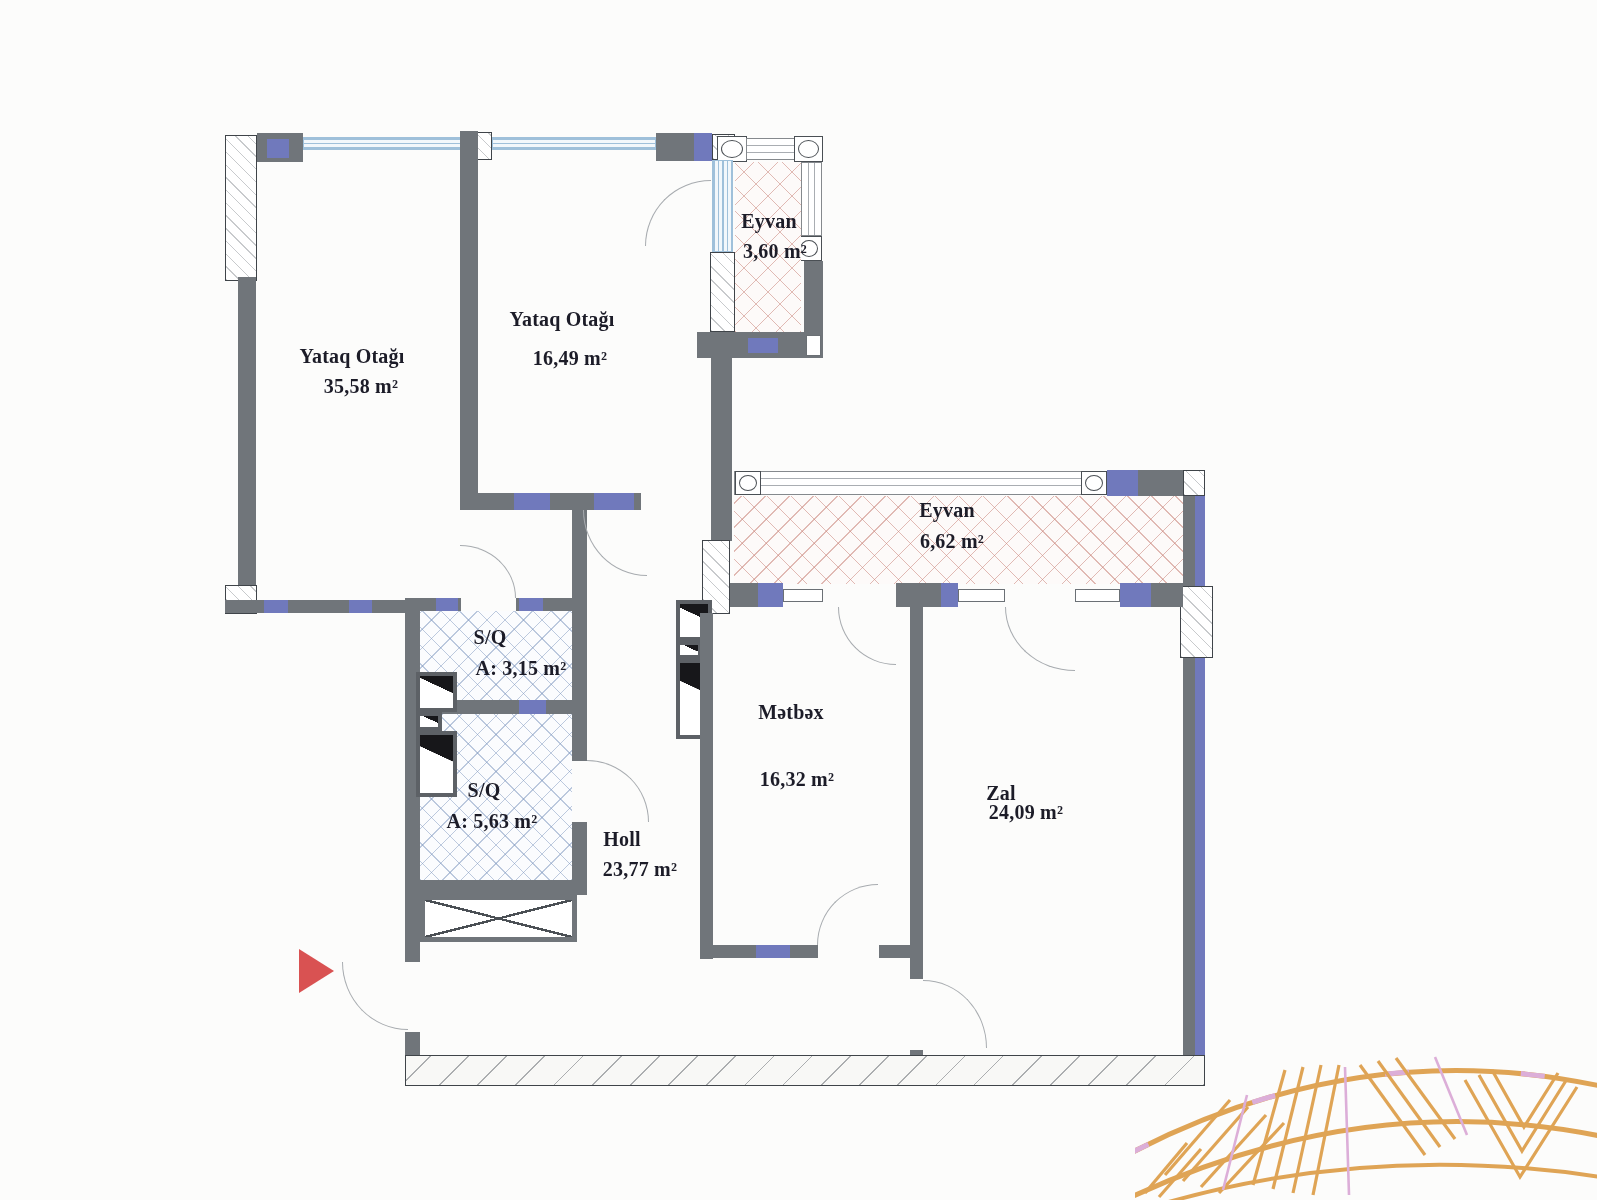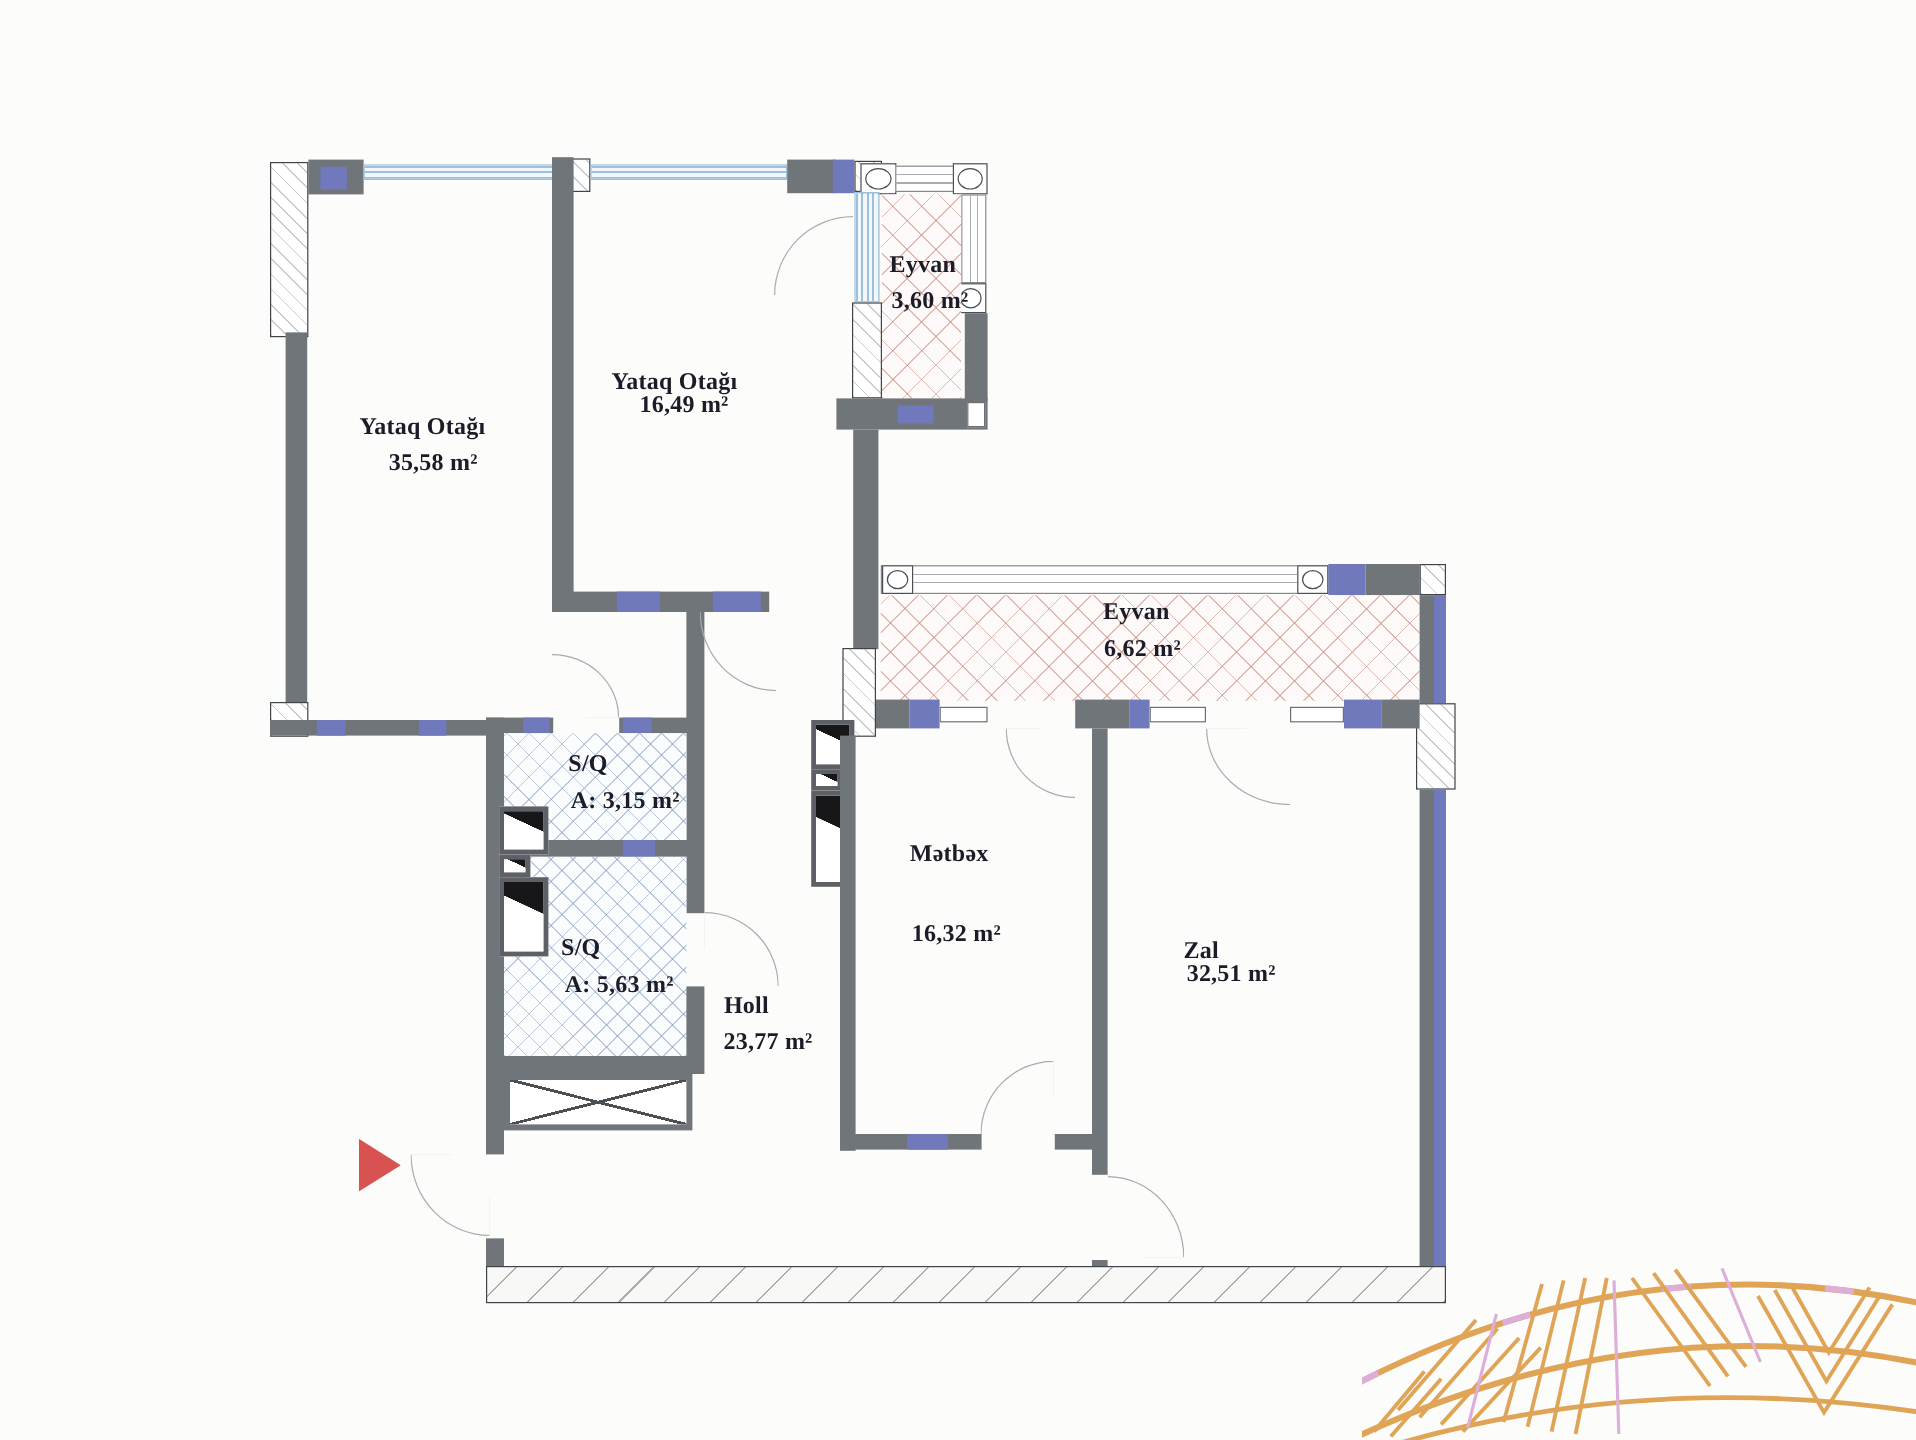--- a/index.html
+++ b/index.html
@@ -157,35 +157,35 @@
   <div class="w" style="left:910px;top:1050px;width:13px;height:14px"></div>
 
   <div class="w" style="left:405px;top:1032px;width:15px;height:26px"></div>
   <div class="door bl" style="left:342px;top:962px;width:66px;height:68px"></div>
   <div class="arrow" style="left:299px;top:949px"></div>
   <div class="band" style="left:405px;top:1055px;width:800px;height:31px"></div>
 
   <div class="lab" style="left:352px;top:356px">Yataq Otağı</div>
   <div class="lab" style="left:361px;top:386px">35,58 m²</div>
   <div class="lab" style="left:562px;top:319px">Yataq Otağı</div>
-  <div class="lab" style="left:570px;top:338px">16,49 m²</div>
+  <div class="lab" style="left:570px;top:358px">16,49 m²</div>
   <div class="lab" style="left:769px;top:221px">Eyvan</div>
   <div class="lab" style="left:775px;top:251px">3,60 m²</div>
   <div class="lab" style="left:947px;top:510px">Eyvan</div>
   <div class="lab" style="left:952px;top:541px">6,62 m²</div>
   <div class="lab" style="left:490px;top:637px">S/Q</div>
   <div class="lab" style="left:521px;top:668px">A: 3,15 m²</div>
   <div class="lab" style="left:484px;top:790px">S/Q</div>
-  <div class="lab" style="left:516px;top:821px">A: 5,63 m²</div>
+  <div class="lab" style="left:492px;top:821px">A: 5,63 m²</div>
   <div class="lab" style="left:622px;top:839px">Holl</div>
   <div class="lab" style="left:640px;top:869px">23,77 m²</div>
   <div class="lab" style="left:791px;top:712px">Mətbəx</div>
   <div class="lab" style="left:797px;top:779px">16,32 m²</div>
   <div class="lab" style="left:1001px;top:793px">Zal</div>
-  <div class="lab" style="left:1026px;top:812px">32,51 m²</div>
+  <div class="lab" style="left:1026px;top:812px">24,09 m²</div>
 
   <svg class="abs" style="left:1135px;top:1025px" width="462" height="175" viewBox="0 0 462 175">
     <g fill="none" stroke="#dfa455" stroke-width="5">
       <path d="M -8,130 Q 225,8 470,62"></path>
       <path d="M -8,174 Q 230,62 470,112"></path>
       <path d="M 30,178 Q 240,118 466,152" stroke-width="4"></path>
     </g>
     <path d="M -8,130 Q 225,8 470,62" fill="none" stroke="#dcaed8" stroke-width="5" stroke-dasharray="24 112"></path>
     <g fill="none" stroke="#dfa455" stroke-width="3.2">
       <path d="M 30,150 L 95,75"></path>

